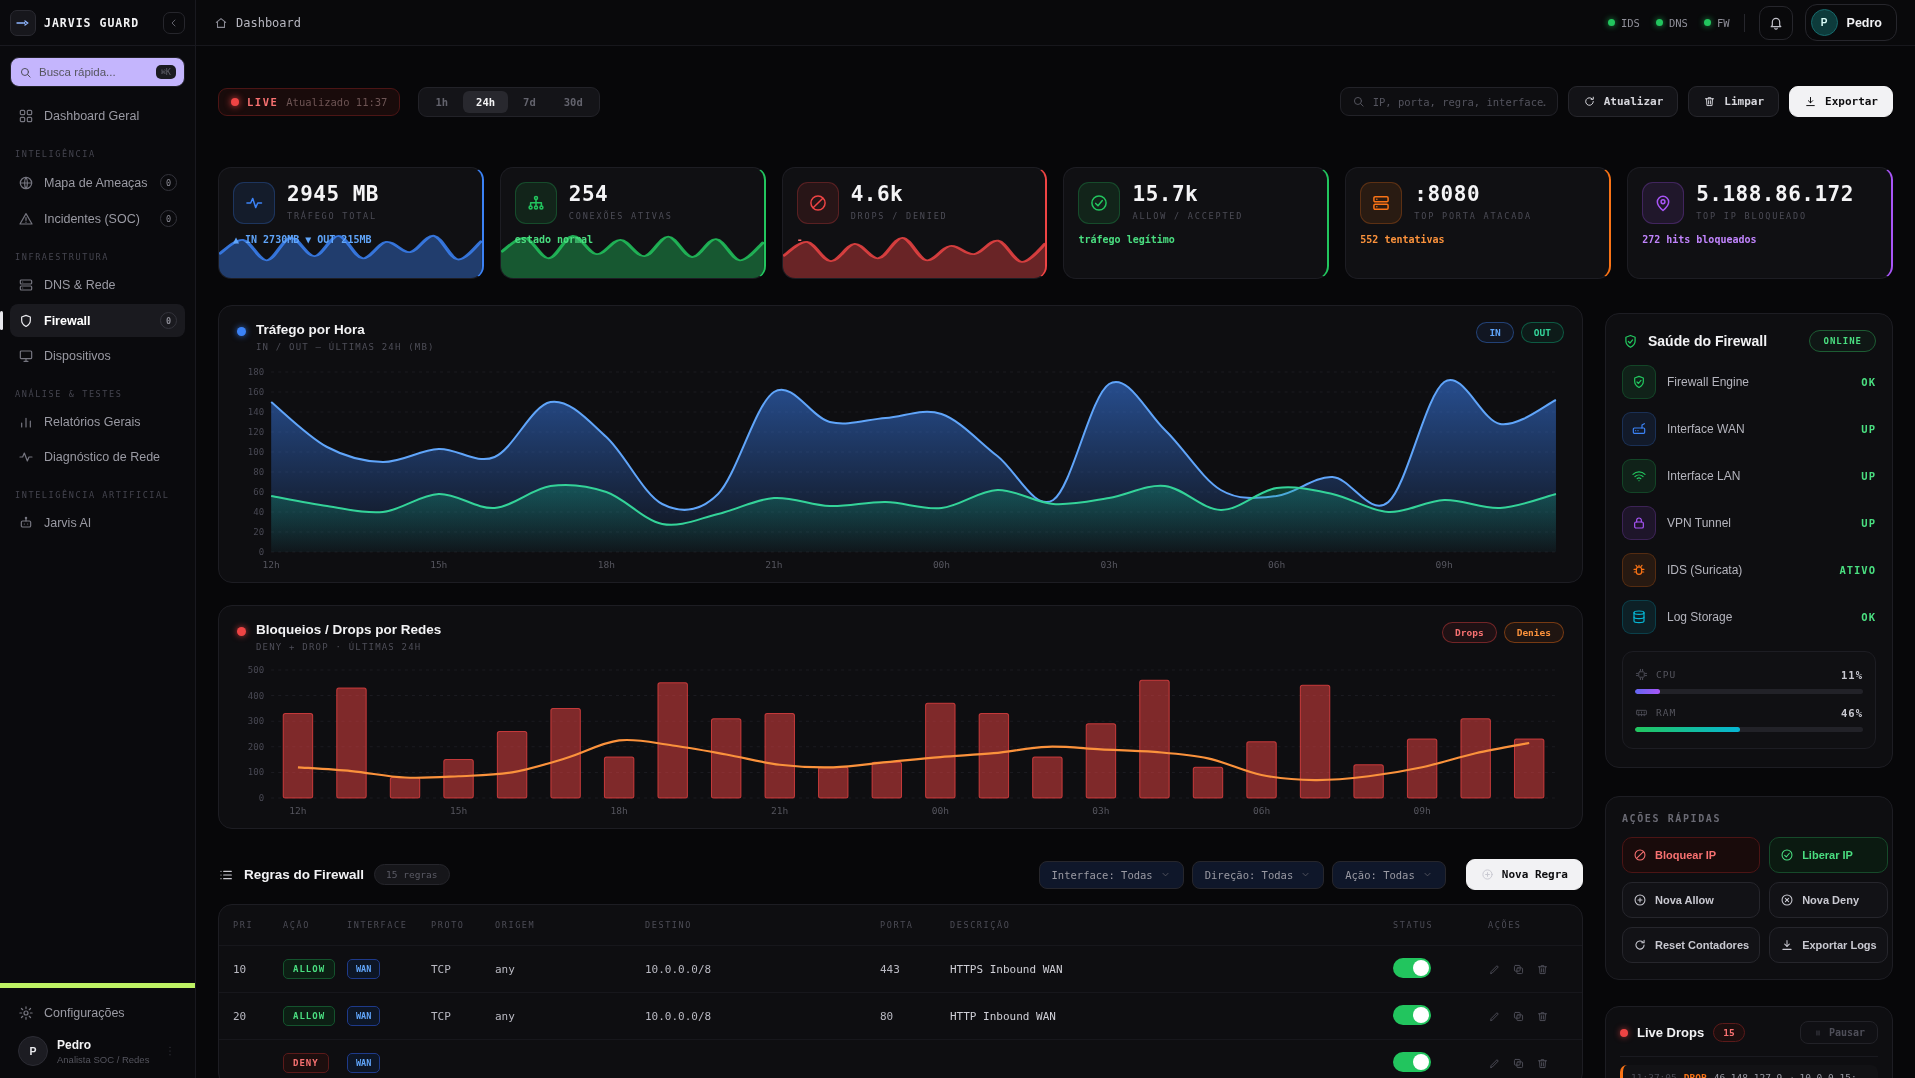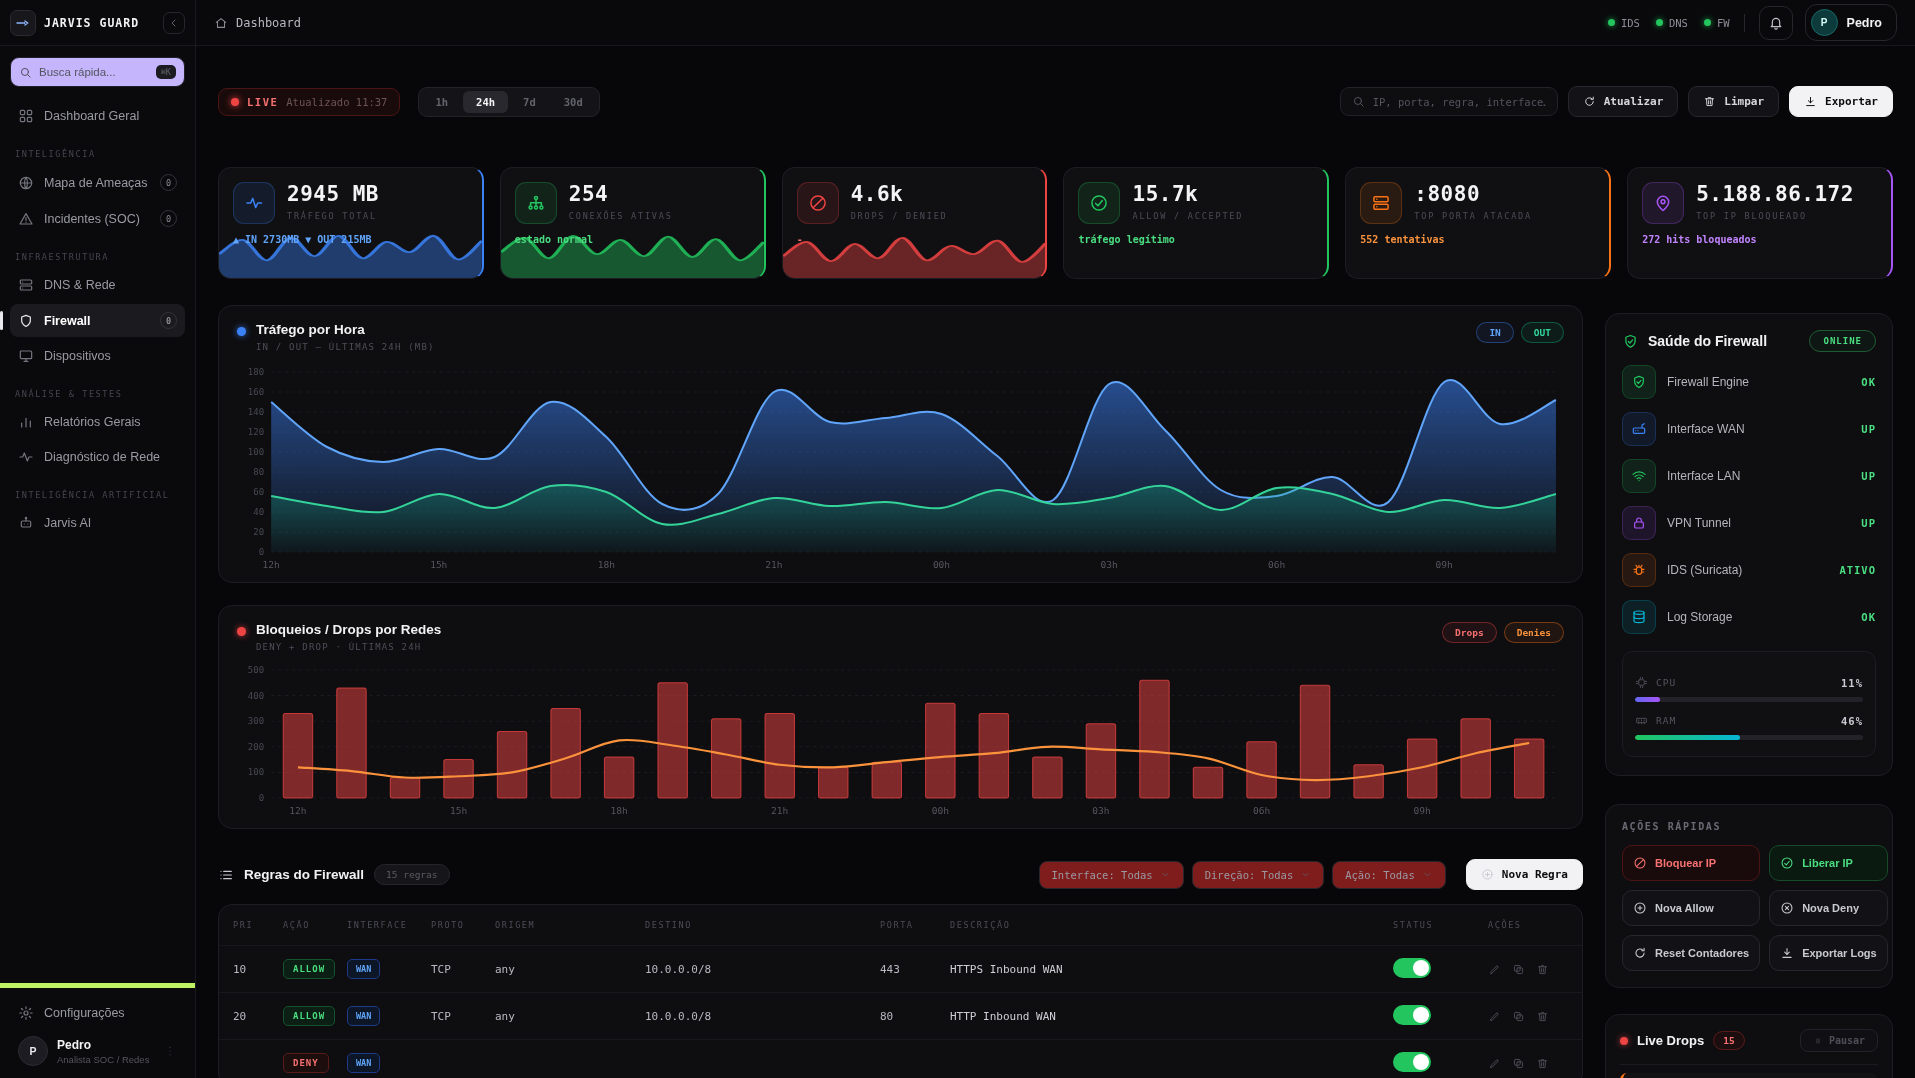--- a/index.html
+++ b/index.html
@@ -93,21 +93,21 @@
   .chart-svg{display:block;width:100%}
   .gl{stroke:#1b1b21;stroke-dasharray:3 4}
   .yt{fill:#484853;font-size:9px;font-family:"DejaVu Sans Mono",monospace;text-anchor:end}
   .xt{fill:#55555e;font-size:9.5px;font-family:"DejaVu Sans Mono",monospace;text-anchor:middle}
   
   .section-head{display:flex;align-items:center;gap:10px;margin:30px 0 14px}
   .section-head .ico{color:#c9c9d1}
   .section-title{font-size:13.5px;font-weight:bold;color:#f2f2f4}
   .count-pill{font-family:"DejaVu Sans Mono",monospace;font-size:9.5px;color:#5b5b65;border:1px solid #26262c;background:#16161a;border-radius:999px;padding:4px 11px}
   .filters{margin-left:auto;display:flex;gap:8px;align-items:center}
-  .filter-btn{display:flex;gap:7px;border:1px solid #26262c;background:#7f1d1d;color:#9a9aa3;font-family:"DejaVu Sans Mono",monospace;font-size:10.5px;padding:7px 12px;border-radius:8px;cursor:pointer}
+  .filter-btn{display:flex;gap:7px;border:1px solid #26262c;background:#0f172a;color:#9a9aa3;font-family:"DejaVu Sans Mono",monospace;font-size:10.5px;padding:7px 12px;border-radius:8px;cursor:pointer}
   .filter-btn .ico{width:11px;height:11px;color:#5b5b65}
   .table-card{overflow:hidden}
   .trow{display:grid;grid-template-columns:50px 64px 84px 64px 150px 235px 70px 1fr 95px 80px;align-items:center;padding:0 14px;height:47px;border-top:1px solid #17171c;font-family:"DejaVu Sans Mono",monospace;font-size:11px;color:#b9b9c2}
   .trow.head{height:40px;border-top:0;font-size:8.5px;letter-spacing:1.6px;color:#4c4c56}
   .badge-action{display:inline-block;font-size:9px;font-weight:bold;letter-spacing:1px;padding:4px 9px;border-radius:5px;border:1px solid;font-family:"DejaVu Sans Mono",monospace}
   .badge-action.allow{color:#4ade80;border-color:#14532d;background:#0c1f14}
   .badge-action.deny{color:#f87171;border-color:#5b1a1a;background:#1d0e0e}
   .badge-iface{display:inline-block;color:#60a5fa;border:1px solid #1e3a8a;background:#0d1626;font-size:8.5px;font-weight:bold;padding:4px 8px;border-radius:5px;font-family:"DejaVu Sans Mono",monospace}
   .toggle{width:38px;height:20px;border-radius:10px;background:#22c55e;position:relative;cursor:pointer;display:inline-block}
   .toggle::after{content:"";position:absolute;right:2px;top:2px;width:16px;height:16px;border-radius:50%;background:#fff}
@@ -117,21 +117,21 @@
   .rc-card{padding:16px 16px 18px}
   .rc-title-row{display:flex;align-items:center;gap:9px}
   .rc-title-row .ico{width:17px;height:17px;color:#22c55e}
   .rc-title{font-size:14px;font-weight:bold;color:#f2f2f4}
   .online-pill{margin-left:auto;font-family:"DejaVu Sans Mono",monospace;font-size:9px;font-weight:bold;color:#4ade80;border:1px solid #1d5c33;border-radius:999px;padding:5px 13px;letter-spacing:1px;background:rgba(34,197,94,.05)}
   .h-row{display:flex;align-items:center;gap:11px;margin-top:13px}
   .h-tile{width:34px;height:34px;border-radius:9px;display:grid;place-items:center;flex:none}
   .h-tile svg{width:16px;height:16px}
   .h-label{font-size:12px;color:#b4b4bd}
   .h-status{margin-left:auto;font-family:"DejaVu Sans Mono",monospace;font-size:10.5px;font-weight:bold;color:#4ade80;letter-spacing:1px}
-  .meters{margin-top:17px;border:1px solid #1d1d23;border-radius:11px;padding:24px 12px 4px;background:#101013}
+  .meters{margin-top:17px;border:1px solid #1d1d23;border-radius:11px;padding:16px 12px 4px;background:#101013}
   .meter-row{display:flex;align-items:center;gap:8px;font-family:"DejaVu Sans Mono",monospace;font-size:9.5px;color:#55555e;letter-spacing:1px}
   .meter-row .ico{width:13px;height:13px;color:#4c4c56}
   .meter-val{margin-left:auto;color:#c9c9d1;font-weight:bold;font-size:10.5px}
   .meter-bar{height:5px;border-radius:3px;background:#222228;margin:8px 0 12px;overflow:hidden}
   .meter-fill{height:100%;border-radius:3px}
   .qa-card{margin-top:28px;padding:16px}
   .qa-title{font-family:"DejaVu Sans Mono",monospace;font-size:10px;letter-spacing:1.6px;color:#6a6a74;font-weight:bold}
   .qa-grid{display:grid;grid-template-columns:1fr 1fr;gap:9px;margin-top:13px}
   .qa-btn{display:flex;gap:8px;align-items:center;border:1px solid #26262c;background:#121216;border-radius:10px;padding:10px 10px;font-size:11px;font-weight:bold;color:#c9c9d1;cursor:pointer;white-space:nowrap}
   .qa-btn .ico{width:14px;height:14px}

